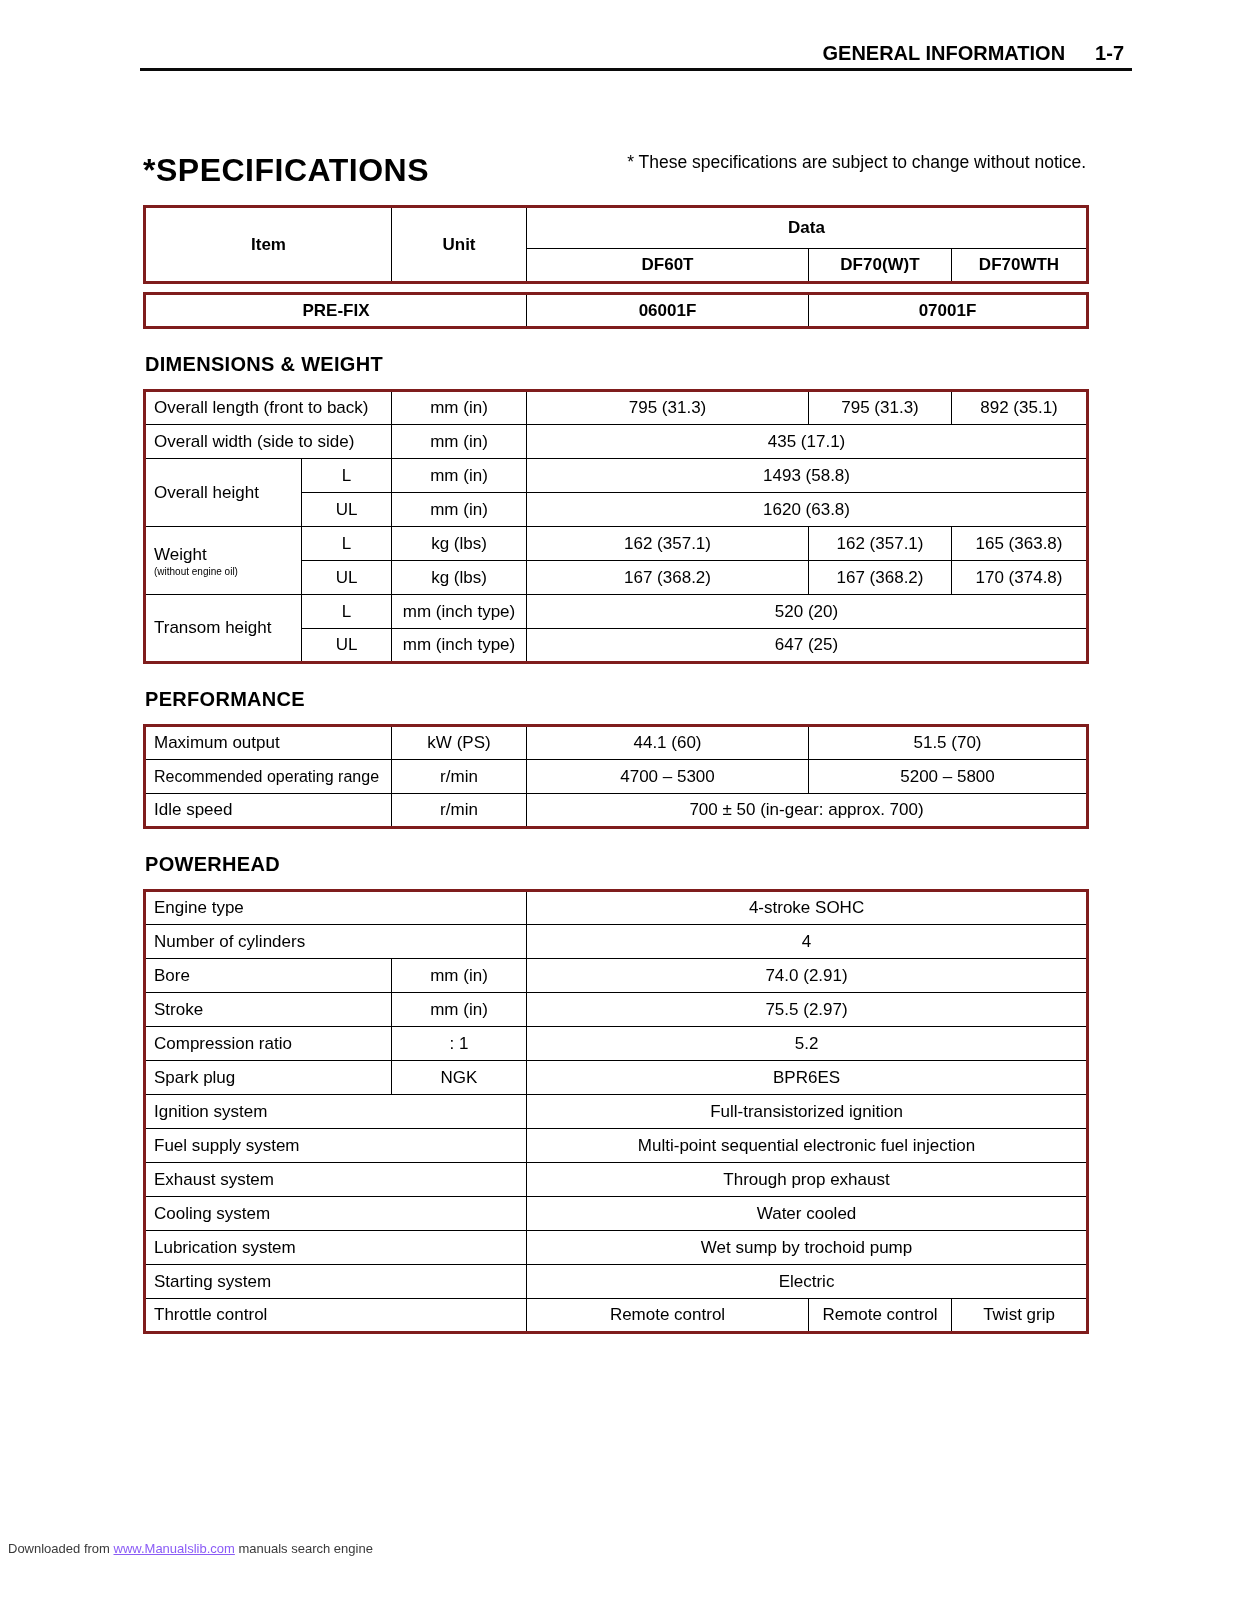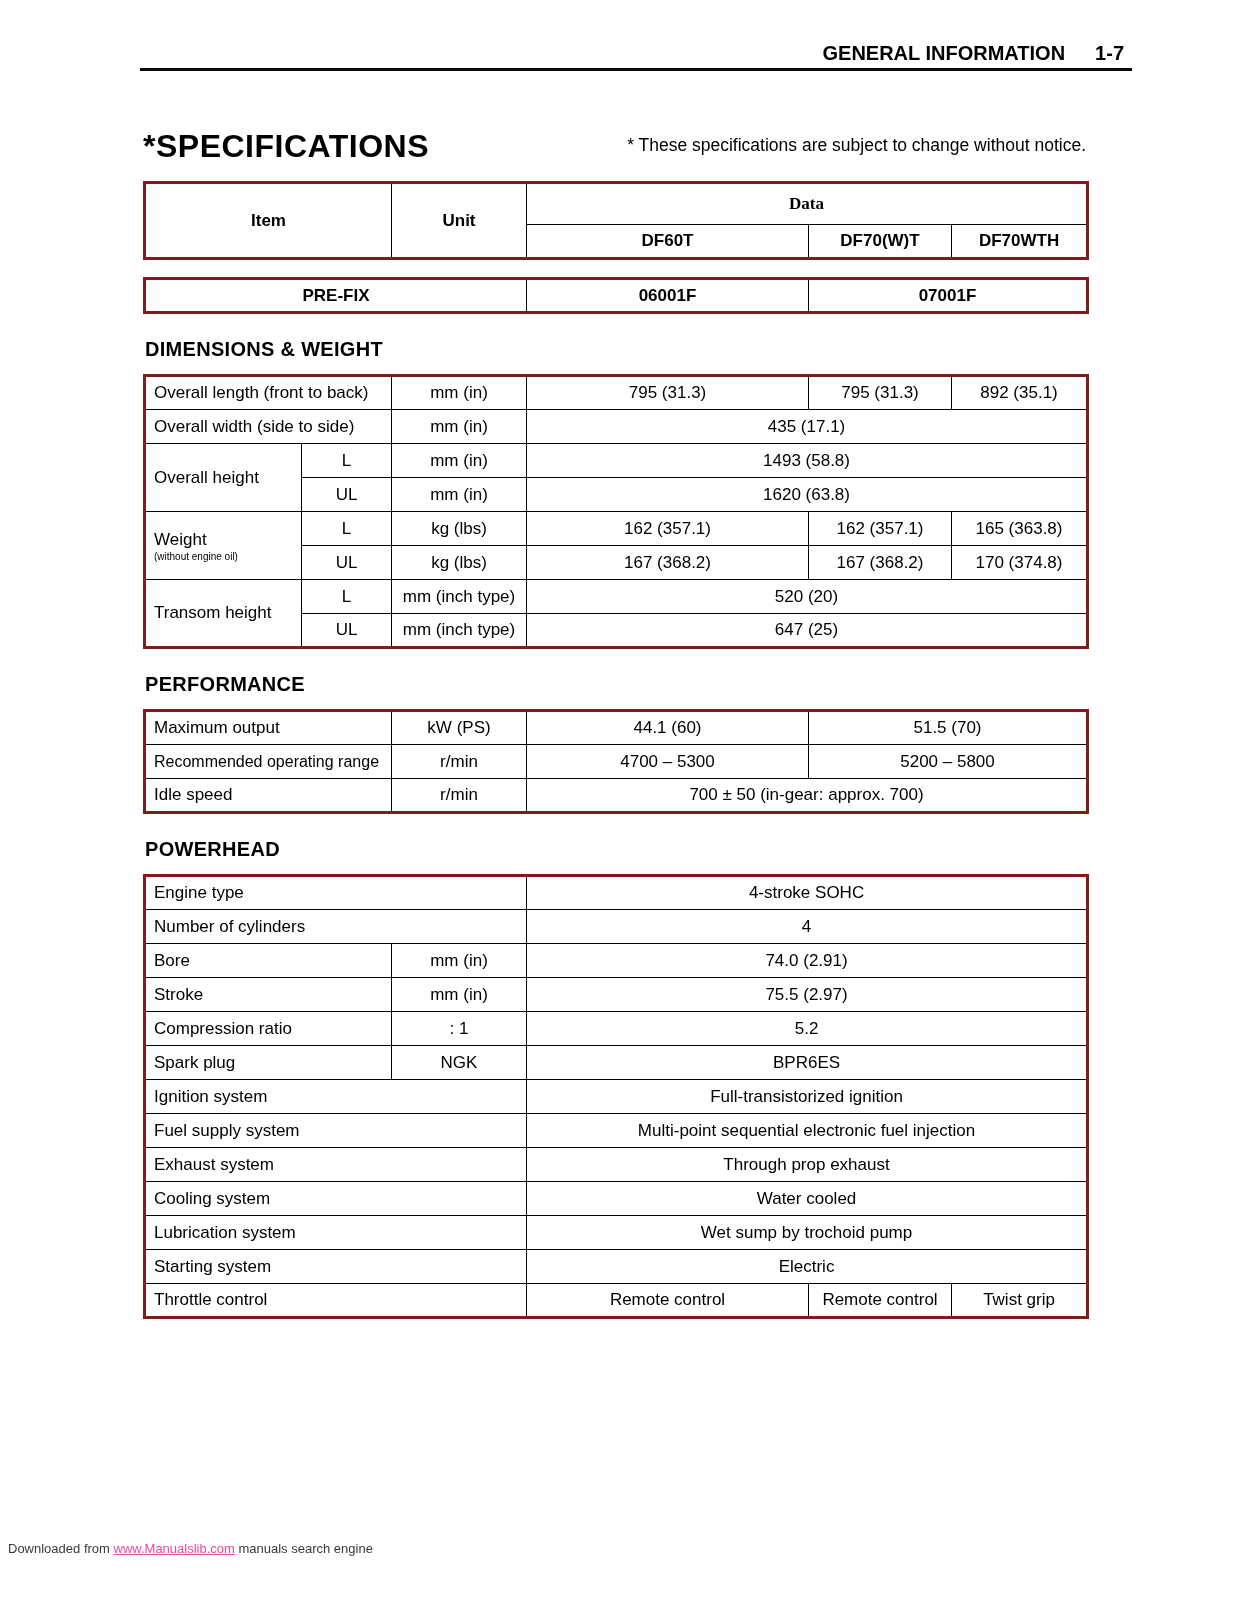--- a/index.html
+++ b/index.html
@@ -9,39 +9,39 @@
     font-family:"Liberation Sans", sans-serif; color:#000; overflow:hidden;
   }
   .doc-header {
     position:absolute; top:42px; right:112px;
     font-weight:bold; font-size:20px; display:flex; gap:30px;
   }
   .header-rule {
     position:absolute; top:68px; left:140px; width:992px; height:3px; background:#0a0a0a;
   }
   .content { position:absolute; left:143px; top:128px; width:943px; }
-  .title-row { display:flex; justify-content:space-between; align-items:center; margin-bottom:16px; }
+  .title-row { display:flex; justify-content:space-between; align-items:flex-start; margin-bottom:16px;margin-top:24px; }
   .page-title { font-size:32px; font-weight:bold; letter-spacing:0.5px; }
   .note { font-size:17.5px; padding-bottom:3px; }
 
   table { border-collapse:collapse; width:100%; table-layout:fixed; }
   table.outer { border:3px solid #7f1d1d; }
   td, th { border:1px solid #000; font-size:17px; height:34px; padding:2px 8px; vertical-align:middle; }
   th { font-weight:bold; text-align:center; }
   td.item { text-align:left; }
   td.center, th.center { text-align:center; }
   td.bold { font-weight:bold; }
-  .data-h { height:42px;font-family:Liberation Serif, serif; }
+  .data-h { height:42px; }
   .sub-note { font-size:10px; display:block; margin-top:1px; }
 
   .section-heading { font-size:20px; font-weight:bold; margin:24px 0 13px 2px; letter-spacing:0.3px; }
-  .prefix-table { margin-top:17px; }
+  .prefix-table { margin-top:8px; }
 
   .footer { position:absolute; left:8px; top:1541px; font-size:13px; color:#3a3a3a; }
-  .footer a { color:#ec4899; text-decoration:underline; cursor:pointer; }
+  .footer a { color:#8b5cf6; text-decoration:underline; cursor:pointer; }
 </style>
 </head>
 <body>
 
 <div class="page">
 
   <div class="doc-header">
     <span>GENERAL INFORMATION</span>
     <span>1-7</span>
   </div>

